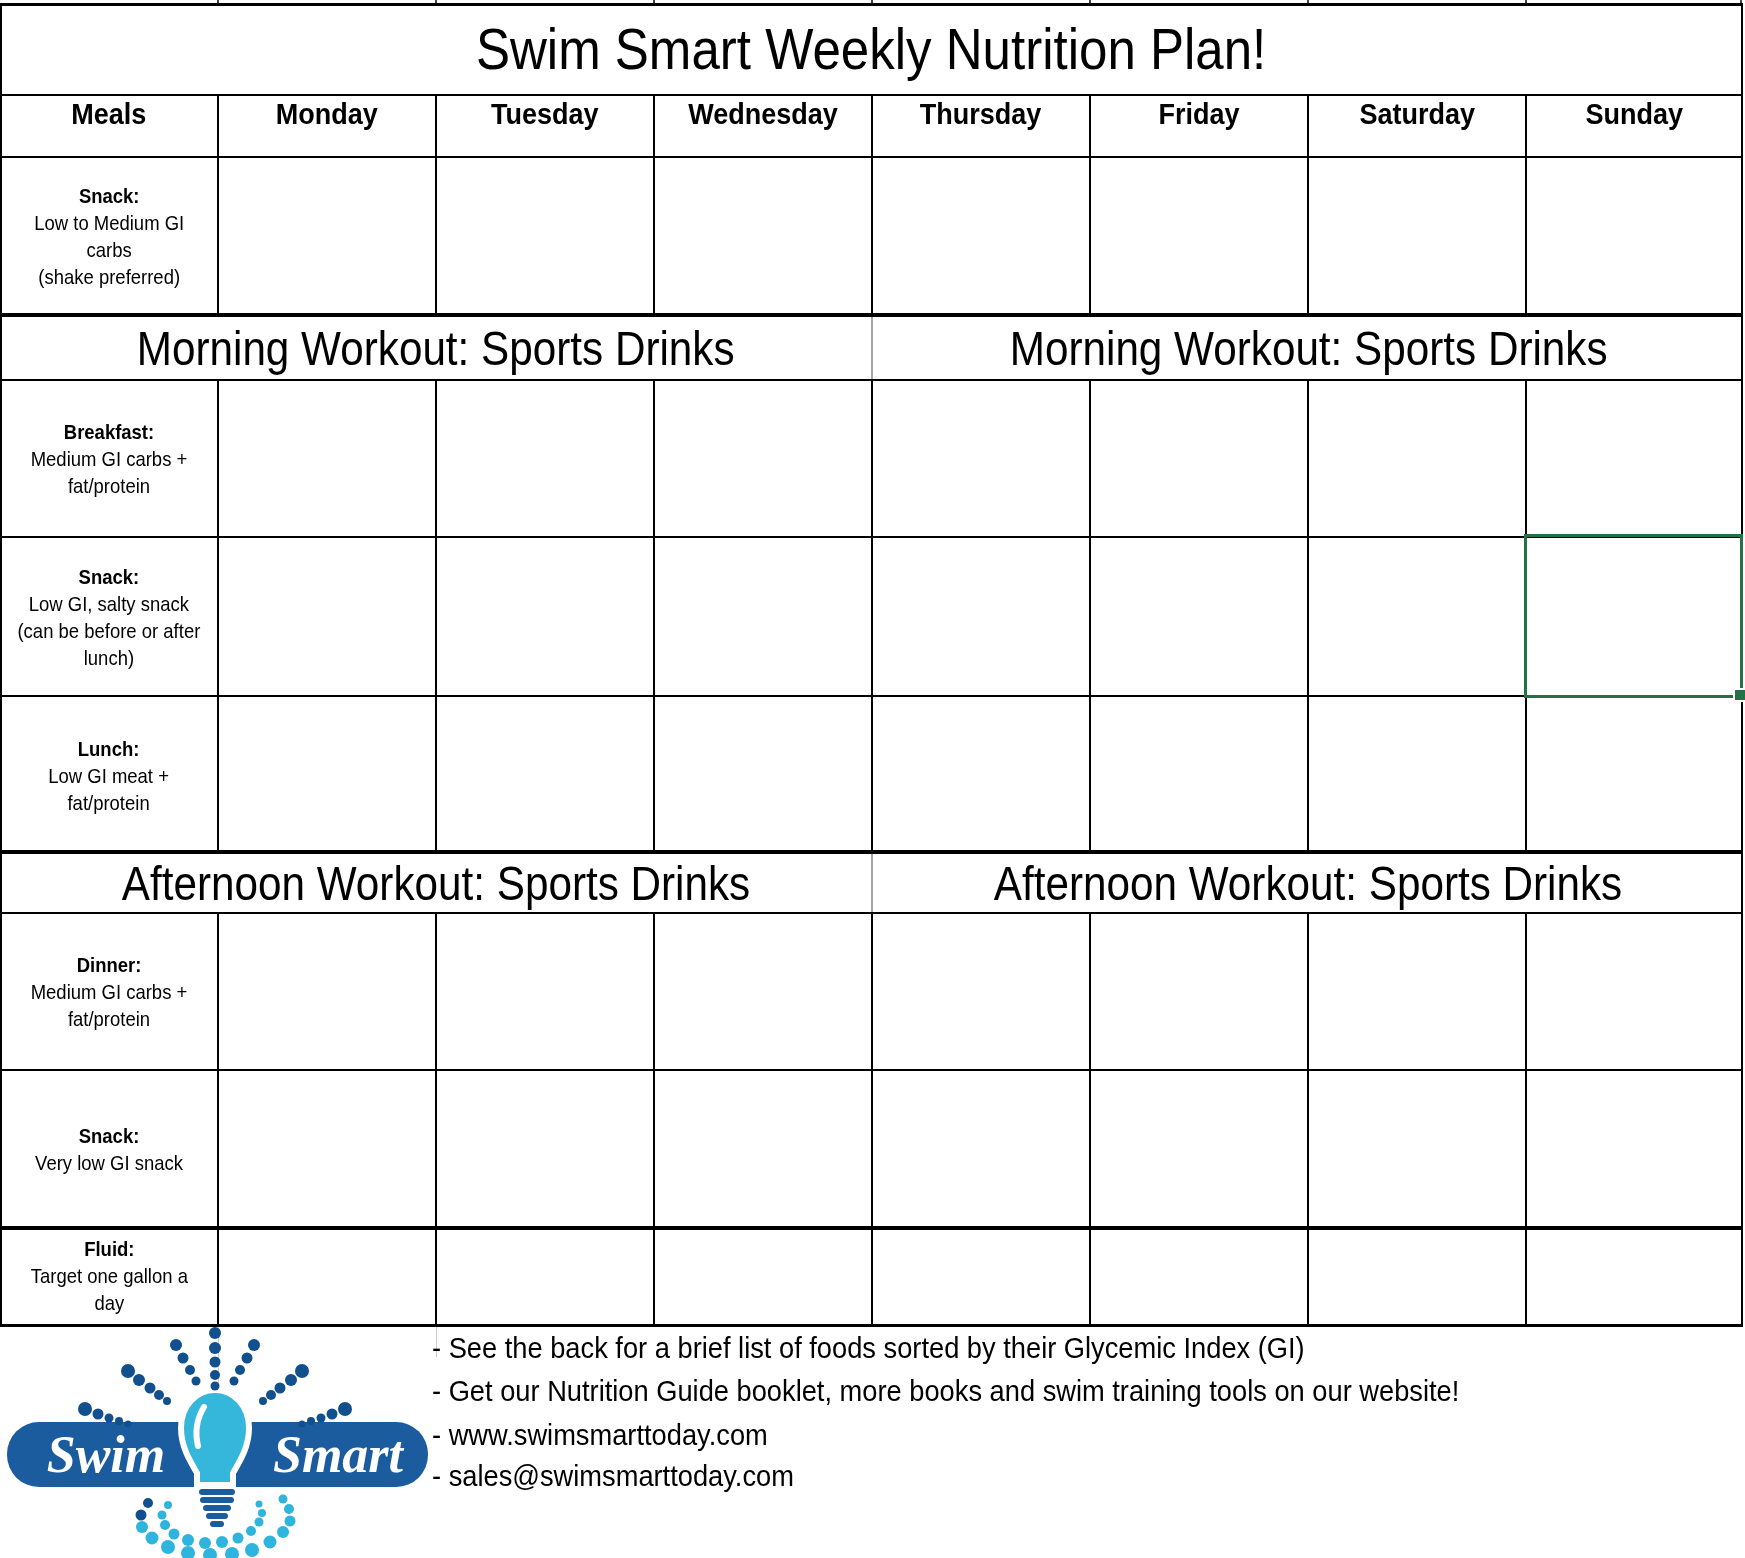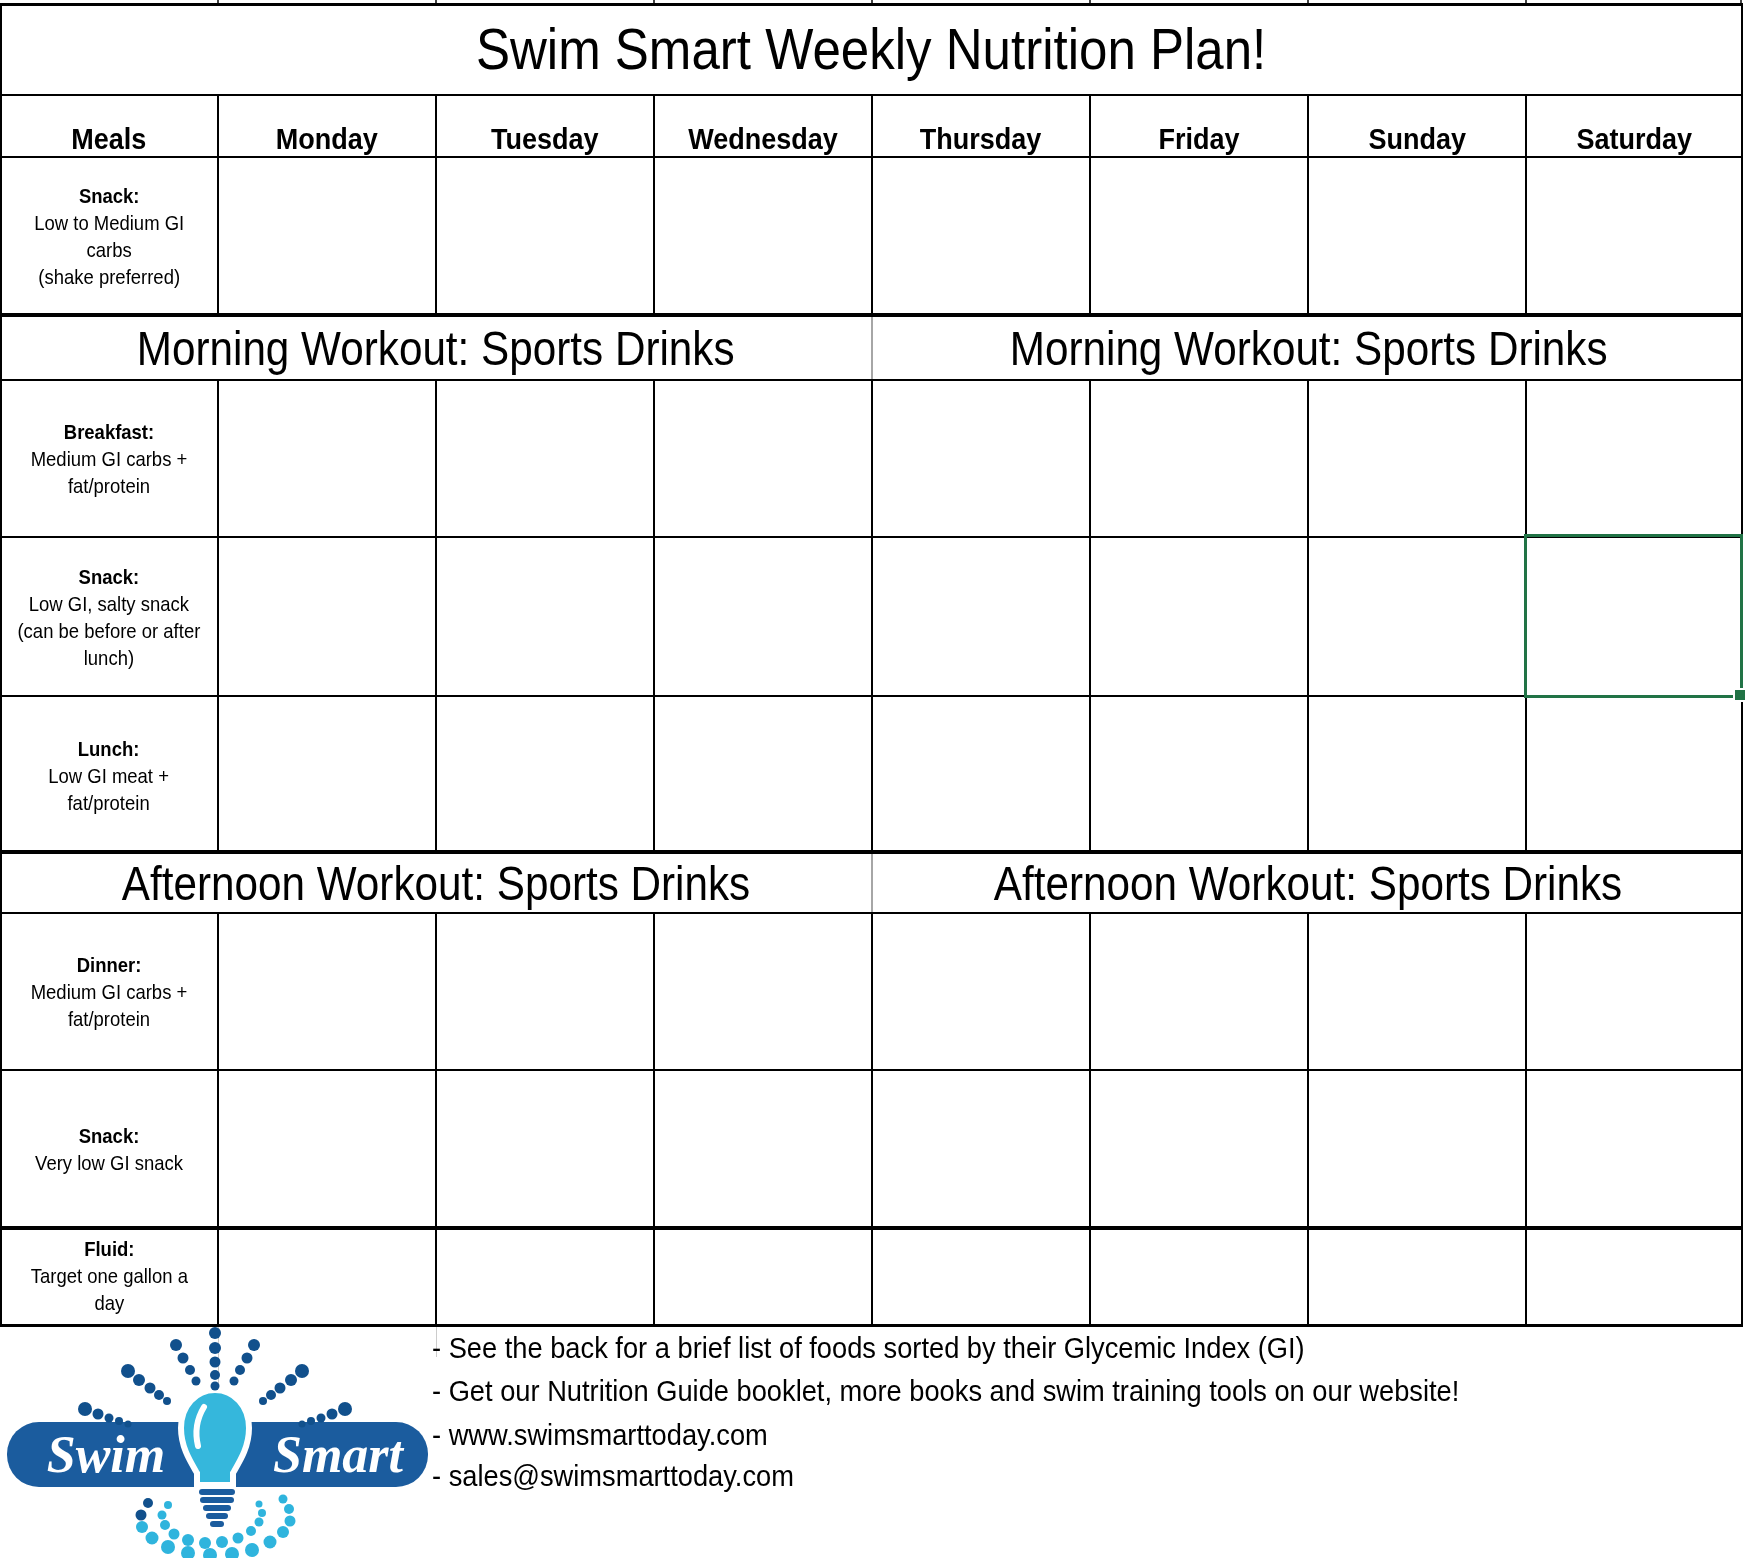--- a/index.html
+++ b/index.html
@@ -48,44 +48,44 @@
   <div class="tick" style="left:1307px"></div>
   <div class="tick" style="left:1525px"></div>
   <div class="tick" style="left:1740px"></div>
 
   <div class="row" style="top:3px;height:91px;">
     <div class="titlecell">
       <div class="title-text">Swim Smart Weekly Nutrition Plan!</div>
     </div>
   </div>
 
-  <div class="row" style="top:109px;height:60px;">
+  <div class="row" style="top:84px;height:60px;">
     <div class="lcell">
       <span class="hdrtxt">Meals</span>
       </div>
     <div class="dcell lcell">
       <span class="hdrtxt">Monday</span>
       </div>
     <div class="dcell lcell">
       <span class="hdrtxt">Tuesday</span>
       </div>
     <div class="dcell lcell">
       <span class="hdrtxt">Wednesday</span>
       </div>
     <div class="dcell lcell">
       <span class="hdrtxt">Thursday</span>
       </div>
     <div class="dcell lcell">
       <span class="hdrtxt">Friday</span>
       </div>
     <div class="dcell lcell">
+      <span class="hdrtxt">Saturday</span>
+      </div>
+    <div class="dcell lcell">
       <span class="hdrtxt">Sunday</span>
-      </div>
-    <div class="dcell lcell">
-      <span class="hdrtxt">Saturday</span>
       </div>
   </div>
 
   <div class="row" style="top:158px;height:155px;">
     <div class="lcell">
       <div class="mtext">
         <div class="mtitle">Snack:</div>
         <div class="mdesc">Low to Medium GI
 carbs
 (shake preferred)</div>

